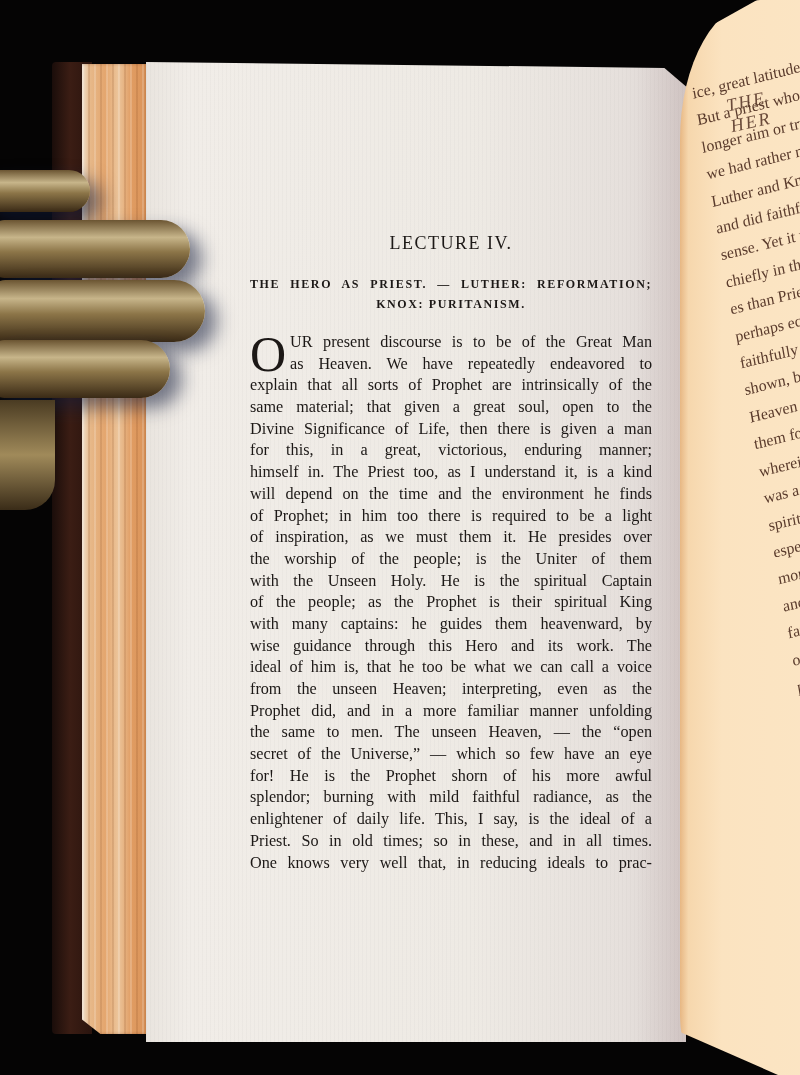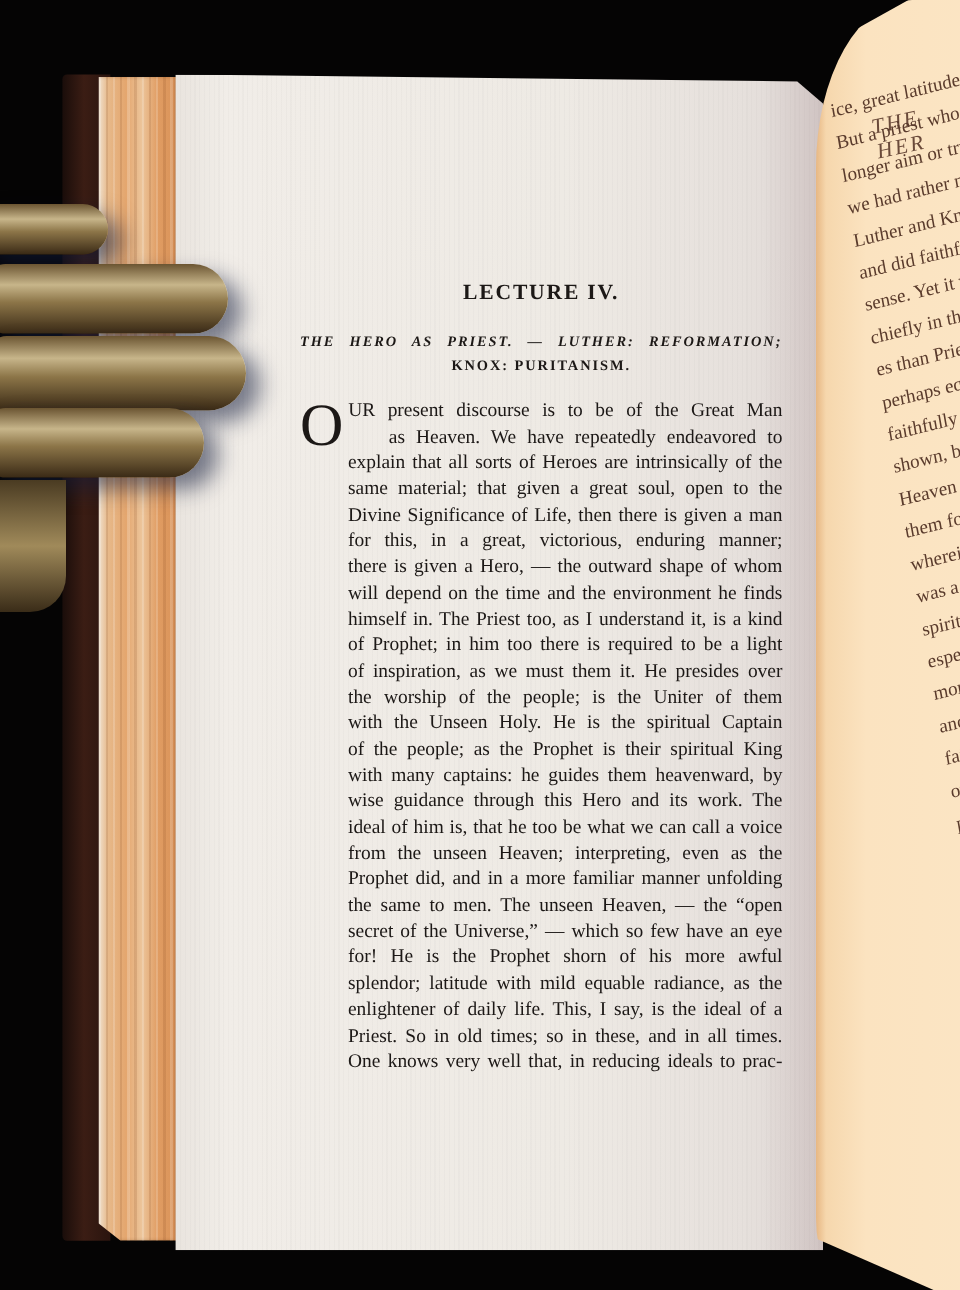--- a/index.html
+++ b/index.html
@@ -62,30 +62,30 @@
       background: linear-gradient(180deg, #4a3b22, #a08a5a 50%, #3a2c18);
     }
 
     
     .text-block {
       position: absolute; left: 250px; top: 233px; width: 402px;
       color: #1c1816;
     }
     .lecture-title {
       text-align: center; font-size: 18px; letter-spacing: 1.5px;
-      margin: 0 0 20px 0; font-weight: bold;
+      margin: 0 0 20px 0; font-weight: normal;
     }
     .subtitle {
       font-size: 12px; font-weight: bold; letter-spacing: 1.6px; line-height: 20px;
       text-align: justify; text-align-last: center; margin: 0 0 18px 0;
     }
-    .subtitle .line1 { display: block; text-align-last: justify; font-style: italic; }
+    .subtitle .line1 { display: block; text-align-last: justify; }
     .subtitle .line2 { display: block; text-align: left; }
     .body-text { font-size: 16.2px; line-height: 21.7px; }
-    .body-line { display: block; text-align: justify; text-align-last: justify; white-space: nowrap; height: 21.7px; margin-left: 40px; }
+    .body-line { display: block; text-align: justify; text-align-last: justify; white-space: nowrap; height: 21.7px; }
     .body-line.indent { padding-left: 34px; }
     .dropcap {
       float: left; font-size: 50px; line-height: 40px; margin: 2px 4px 0 0; height: 40px;
     }
 
     
     .right-text {
       position: absolute; left: 690px; top: 80px; width: 200px;
       color: #5a3b2c; font-size: 16px; line-height: 27.4px;
       transform: rotate(-10deg) skewY(-4deg); transform-origin: 0 0;
@@ -117,41 +117,40 @@
   <div class="text-block">
     <h2 class="lecture-title">LECTURE IV.</h2>
     <p class="subtitle">
       <span class="line1">THE HERO AS PRIEST. — LUTHER: REFORMATION;</span>
       <span class="line2">KNOX: PURITANISM.</span>
     </p>
     <div class="body-text">
       <span class="dropcap">O</span>
       <span class="body-line">UR present discourse is to be of the Great Man</span>
       <span class="body-line indent">as Heaven.  We have repeatedly endeavored to</span>
-      <span class="body-line">explain that all sorts of Heroes are intrinsically of the</span>
+      <span class="body-line">explain that all sorts of Prophet are intrinsically of the</span>
       <span class="body-line">same material; that given a great soul, open to the</span>
       <span class="body-line">Divine Significance of Life, then there is given a man</span>
       <span class="body-line">for this, in a great, victorious, enduring manner;</span>
-      <span class="body-line">there is given a Hero, — the outward shape of whom</span>
+      <span class="body-line">himself in.  The Priest too, as I understand it, is a kind</span>
       <span class="body-line">will depend on the time and the environment he finds</span>
-      <span class="body-line">himself in.  The Priest too, as I understand it, is a kind</span>
       <span class="body-line">of Prophet; in him too there is required to be a light</span>
       <span class="body-line">of inspiration, as we must them it.  He presides over</span>
       <span class="body-line">the worship of the people; is the Uniter of them</span>
       <span class="body-line">with the Unseen Holy.  He is the spiritual Captain</span>
       <span class="body-line">of the people; as the Prophet is their spiritual King</span>
       <span class="body-line">with many captains: he guides them heavenward, by</span>
       <span class="body-line">wise guidance through this Hero and its work.  The</span>
       <span class="body-line">ideal of him is, that he too be what we can call a voice</span>
       <span class="body-line">from the unseen Heaven; interpreting, even as the</span>
       <span class="body-line">Prophet did, and in a more familiar manner unfolding</span>
       <span class="body-line">the same to men.  The unseen Heaven, — the “open</span>
       <span class="body-line">secret of the Universe,” — which so few have an eye</span>
       <span class="body-line">for!  He is the Prophet shorn of his more awful</span>
-      <span class="body-line">splendor; latitude with mild equable radiance, as the</span>
+      <span class="body-line">splendor; burning with mild faithful radiance, as the</span>
       <span class="body-line">enlightener of daily life.  This, I say, is the ideal of a</span>
       <span class="body-line">Priest.  So in old times; so in these, and in all times.</span>
       <span class="body-line">One knows very well that, in reducing ideals to prac-</span>
     </div>
   </div>
 
   <div class="right-header">THE HER</div>
   <div class="right-text">
     <span class="right-line">ice, great latitude of tole</span>
     <span class="right-line">But a priest who is not</span>

